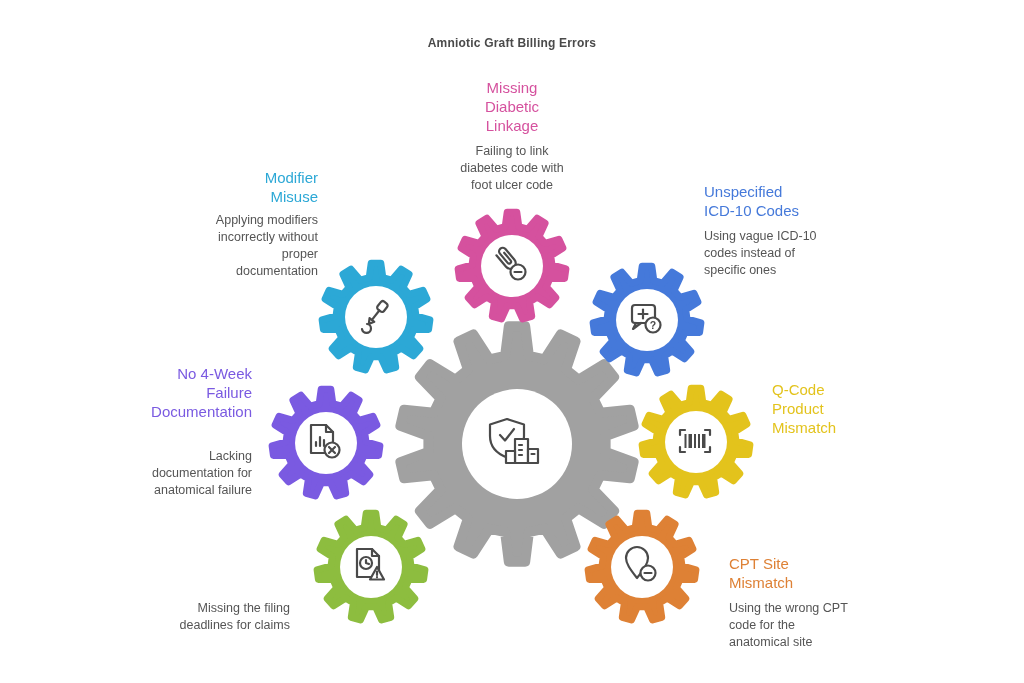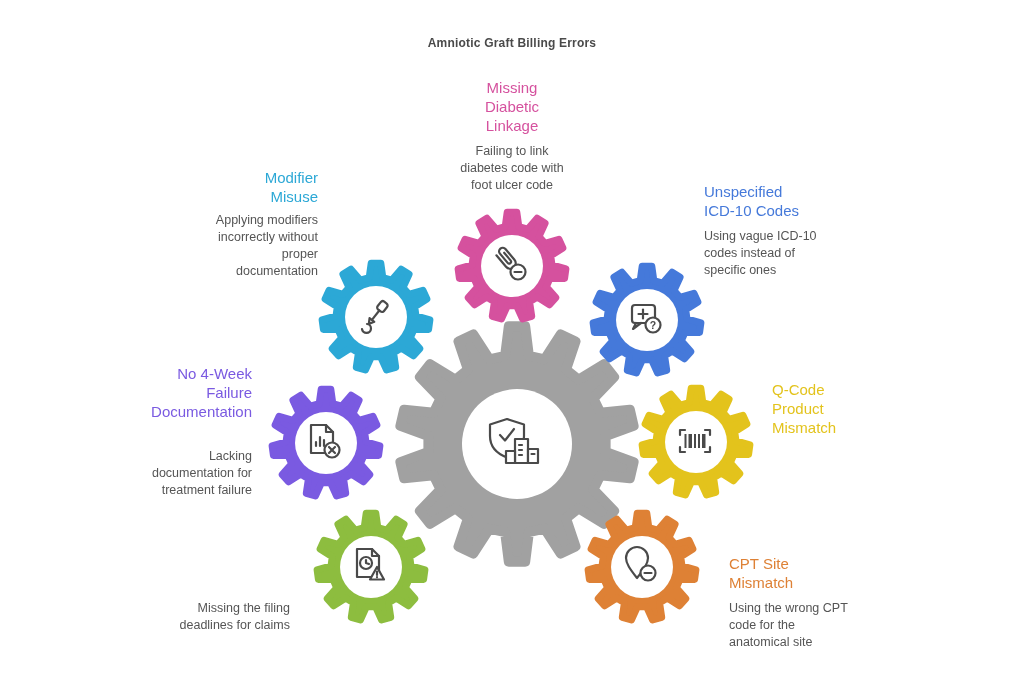--- a/index.html
+++ b/index.html
@@ -154,21 +154,21 @@
 ICD-10 Codes</div>
   <div class="txt g-desc ta-l" style="top:228px;left:704px;width:180px;">Using vague ICD-10
 codes instead of
 specific ones</div>
 
   <div class="txt g-title ta-r" style="top: 364px; left: 60px; width: 192px; color: rgb(122, 90, 225);">No 4-Week
 Failure
 Documentation</div>
   <div class="txt g-desc ta-r" style="top:448px;left:60px;width:192px;">Lacking
 documentation for
-treatment failure</div>
+anatomical failure</div>
 
   <div class="txt g-title ta-l" style="top: 380px; left: 772px; width: 170px; color: rgb(227, 195, 28);">Q-Code
 Product
 Mismatch</div>
 
   <div class="txt g-desc ta-r" style="top:600px;left:108px;width:182px;">Missing the filing
 deadlines for claims</div>
 
   <div class="txt g-title ta-l" style="top: 554px; left: 729px; width: 180px; color: rgb(222, 129, 53);">CPT Site
 Mismatch</div>

